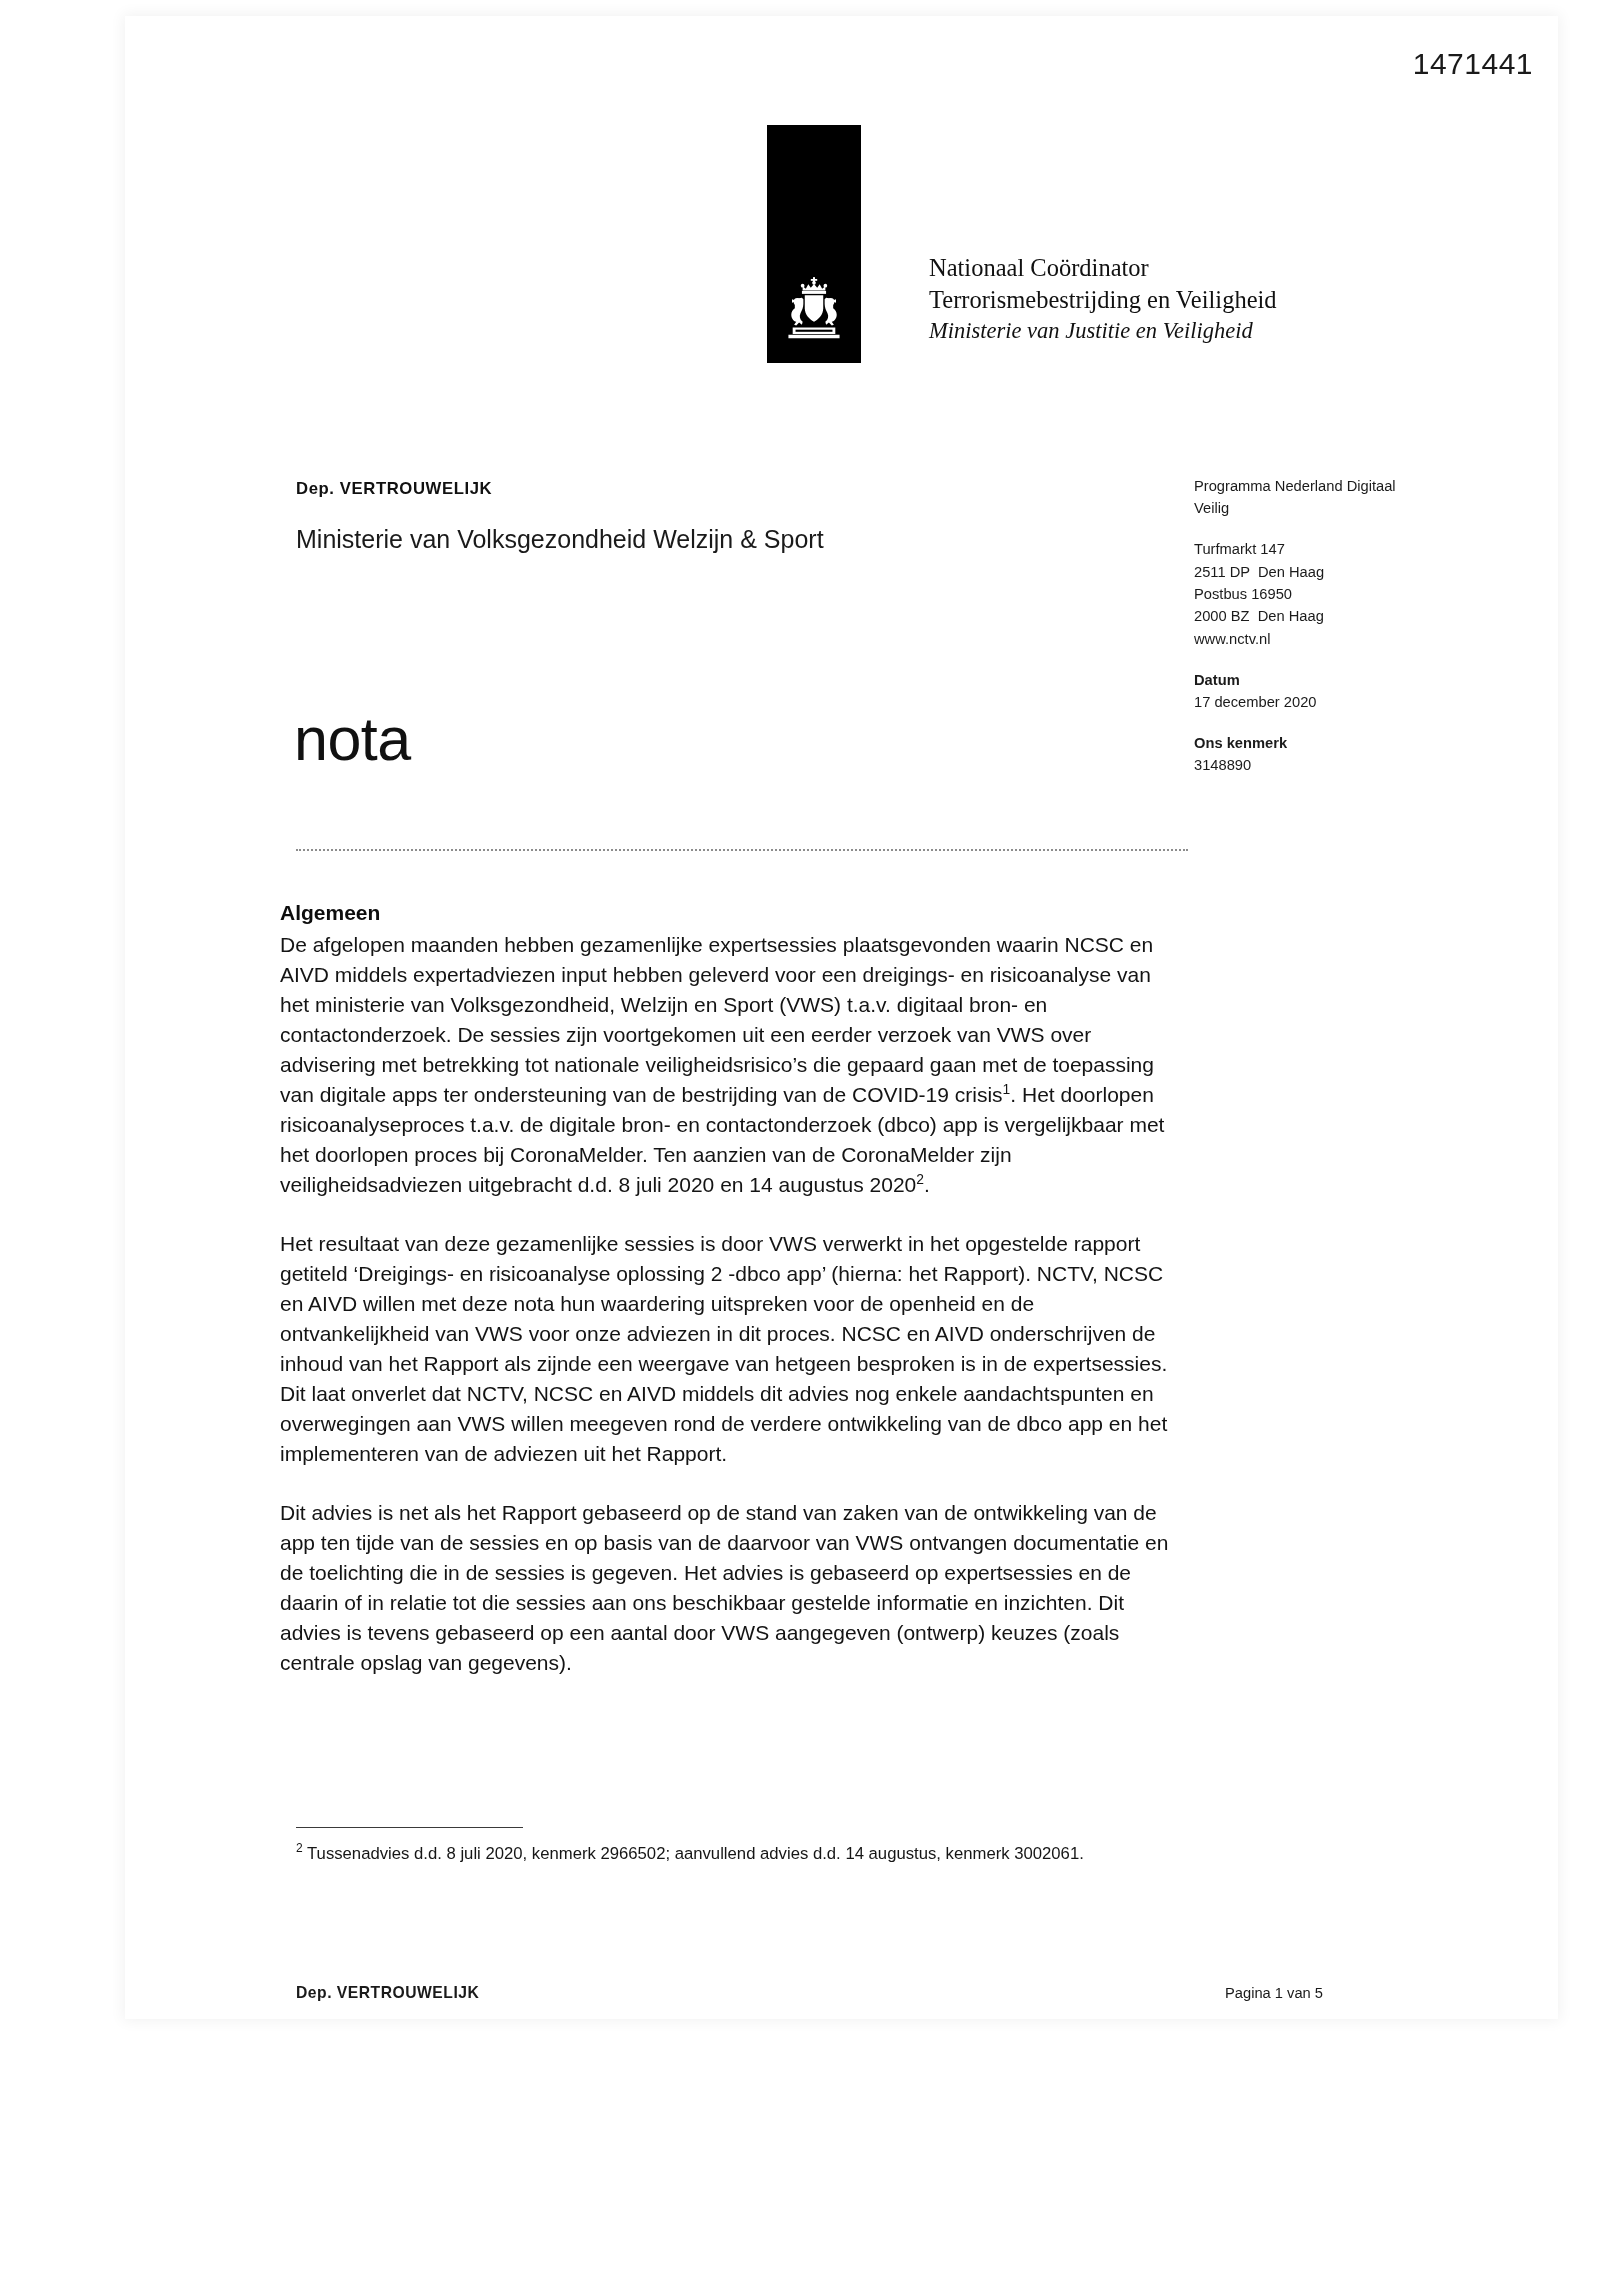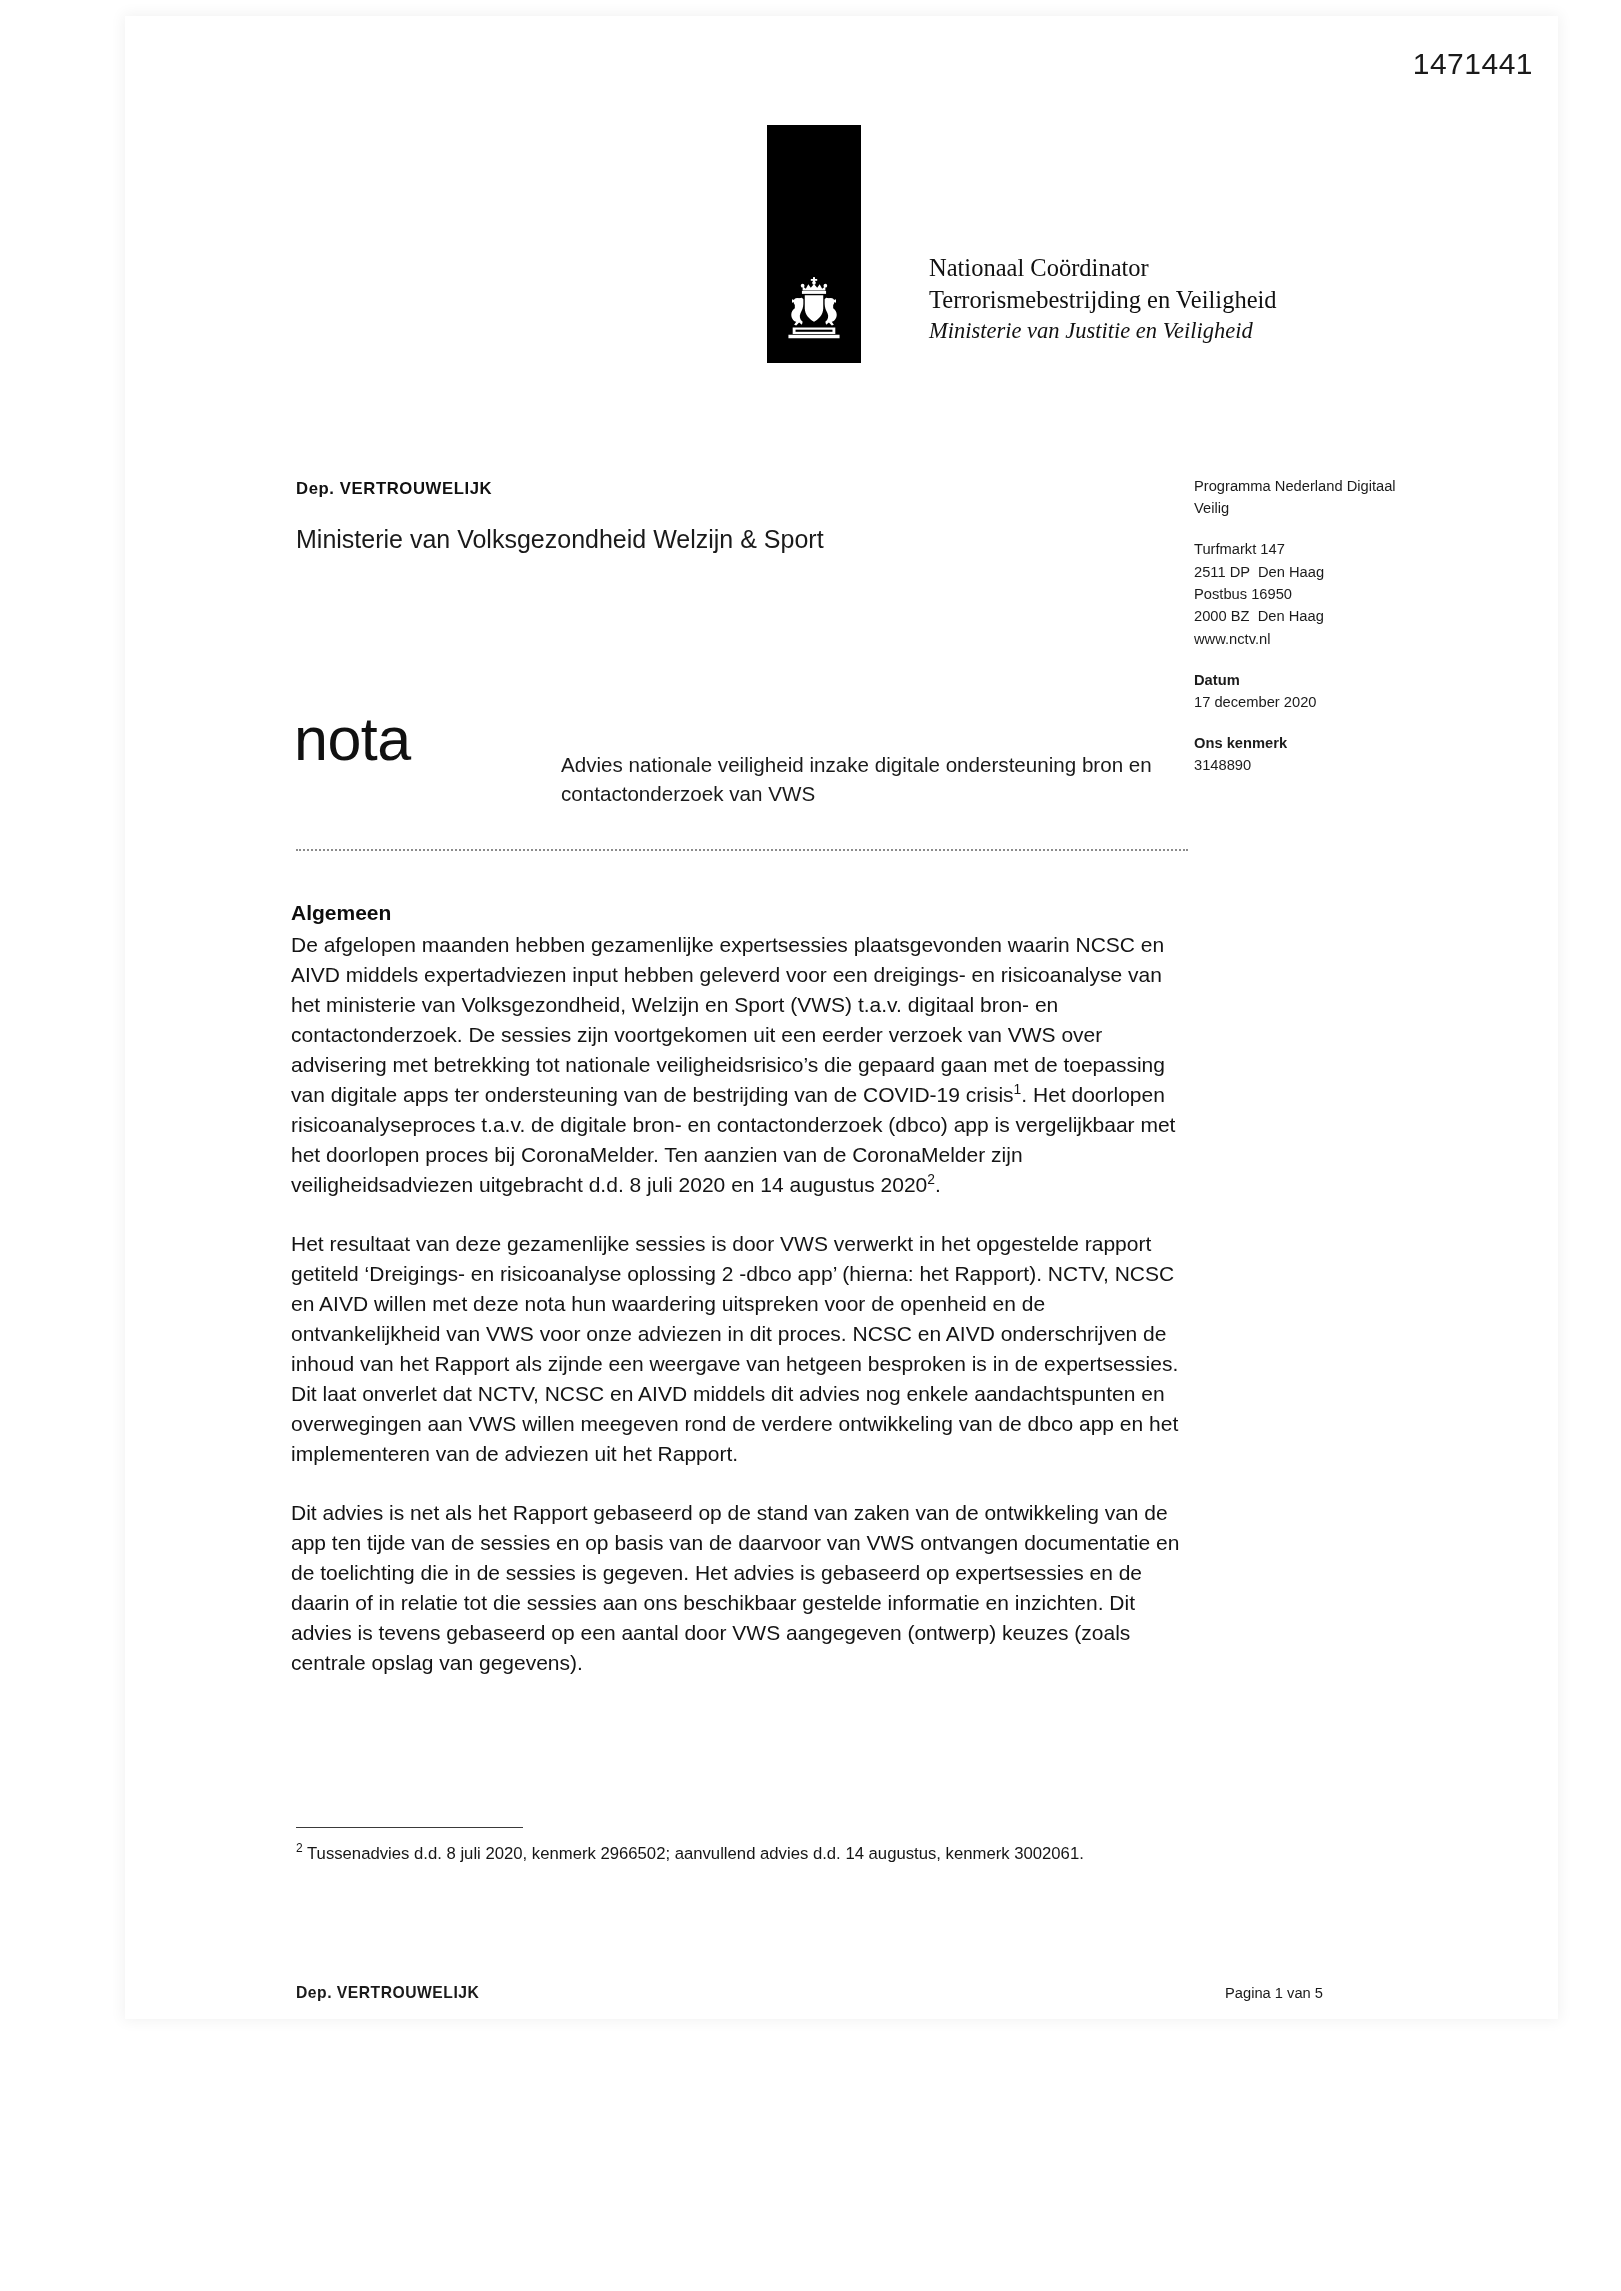--- a/index.html
+++ b/index.html
@@ -141,21 +141,21 @@
     position: absolute;
     left: 296px; top: 849px;
     width: 892px;
     height: 0;
     border-top: 2px dotted #8c8c8c;
   }
 
   
   .body {
     position: absolute;
-    left: 291px; top: 898px;
+    left: 280px; top: 898px;
     width: 894px;
     font-size: 21px;
     line-height: 1.43;
     color: #141414;
   }
   .body h2 {
     margin: 0 0 2px 0;
     font-size: 21px;
     font-weight: bold;
     color: #0d0d0d;
@@ -278,21 +278,20 @@
       <div class="lbl">Datum</div>
       <div class="ln">17 december 2020</div>
     </div>
     <div class="grp">
       <div class="lbl">Ons kenmerk</div>
       <div class="ln">3148890</div>
     </div>
   </div>
 
   <div class="nota-title">nota</div>
-  <div class="nota-sub">Advies nationale veiligheid inzake digitale ondersteuning bron en contactonderzoek van VWS</div>
 
   <div class="rule"></div>
 
   <div class="body">
     <h2>Algemeen</h2>
     <p><span>De afgelopen maanden hebben gezamenlijke expertsessies plaatsgevonden waarin NCSC en AIVD middels expertadviezen input hebben geleverd voor een dreigings- en risicoanalyse van het ministerie van Volksgezondheid, Welzijn en Sport (VWS) t.a.v. digitaal bron- en contactonderzoek. De sessies zijn voortgekomen uit een eerder verzoek van VWS over advisering met betrekking tot nationale veiligheidsrisico’s die gepaard gaan met de toepassing van digitale apps ter ondersteuning van de bestrijding van de COVID-19 crisis</span><sup>1</sup><span>. Het doorlopen risicoanalyseproces t.a.v. de digitale bron- en contactonderzoek (dbco) app is vergelijkbaar met het doorlopen proces bij CoronaMelder. Ten aanzien van de CoronaMelder zijn veiligheidsadviezen uitgebracht d.d. 8 juli 2020 en 14 augustus 2020</span><sup>2</sup><span>.</span></p>
     <p>Het resultaat van deze gezamenlijke sessies is door VWS verwerkt in het opgestelde rapport getiteld ‘Dreigings- en risicoanalyse oplossing 2 -dbco app’ (hierna: het Rapport). NCTV, NCSC en AIVD willen met deze nota hun waardering uitspreken voor de openheid en de ontvankelijkheid van VWS voor onze adviezen in dit proces. NCSC en AIVD onderschrijven de inhoud van het Rapport als zijnde een weergave van hetgeen besproken is in de expertsessies. Dit laat onverlet dat NCTV, NCSC en AIVD middels dit advies nog enkele aandachtspunten en overwegingen aan VWS willen meegeven rond de verdere ontwikkeling van de dbco app en het implementeren van de adviezen uit het Rapport.</p>
     <p>Dit advies is net als het Rapport gebaseerd op de stand van zaken van de ontwikkeling van de app ten tijde van de sessies en op basis van de daarvoor van VWS ontvangen documentatie en de toelichting die in de sessies is gegeven. Het advies is gebaseerd op expertsessies en de daarin of in relatie tot die sessies aan ons beschikbaar gestelde informatie en inzichten. Dit advies is tevens gebaseerd op een aantal door VWS aangegeven (ontwerp) keuzes (zoals centrale opslag van gegevens).</p>
   </div>
 

